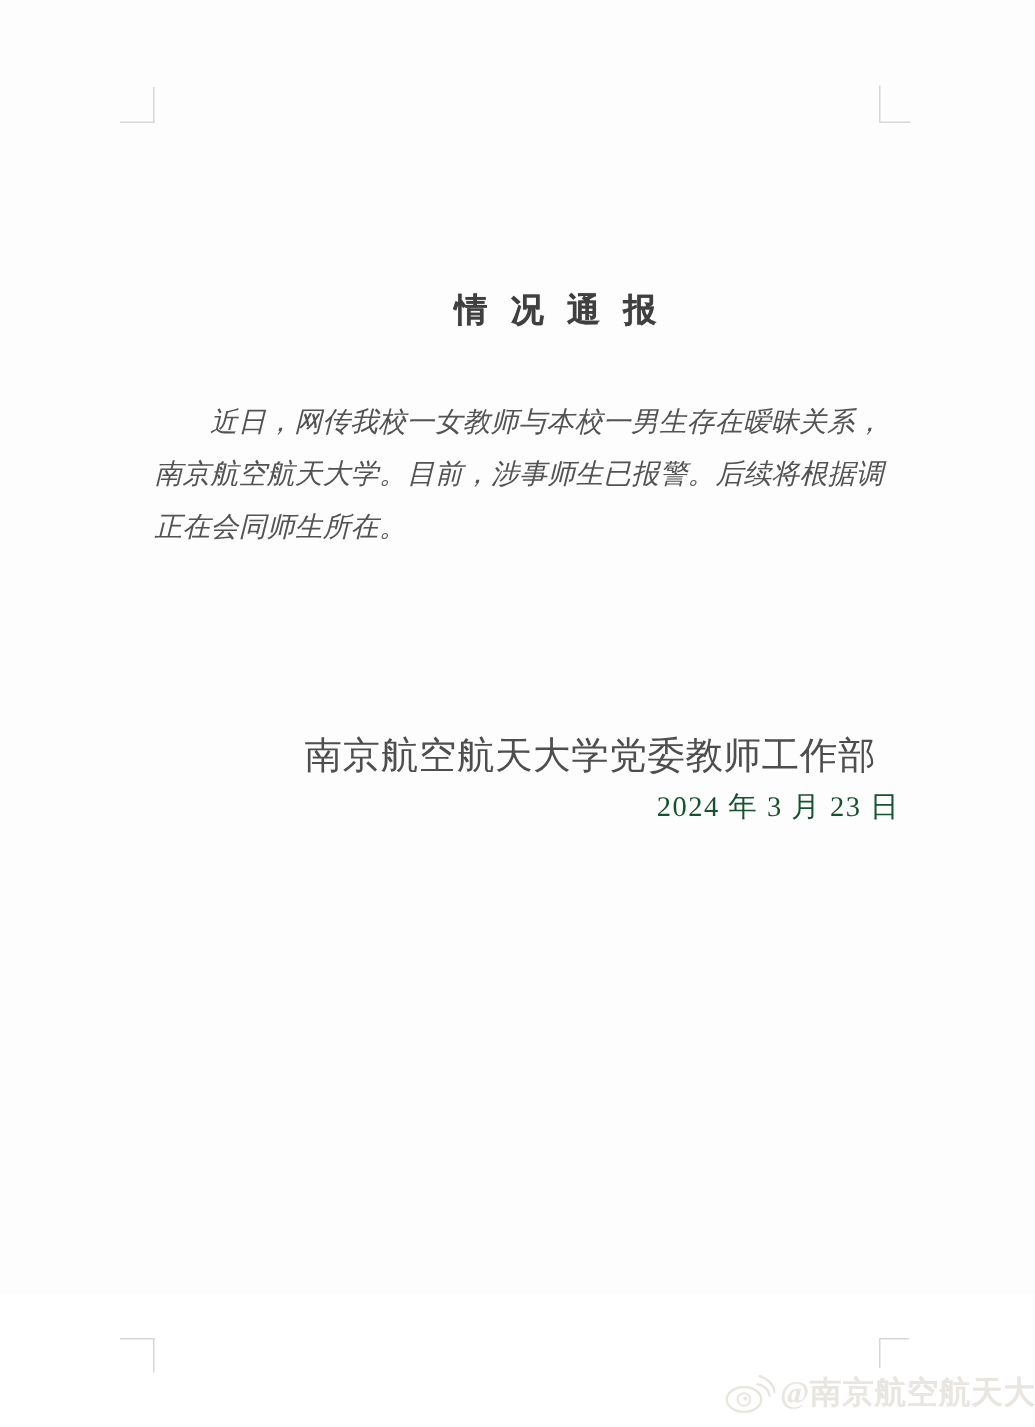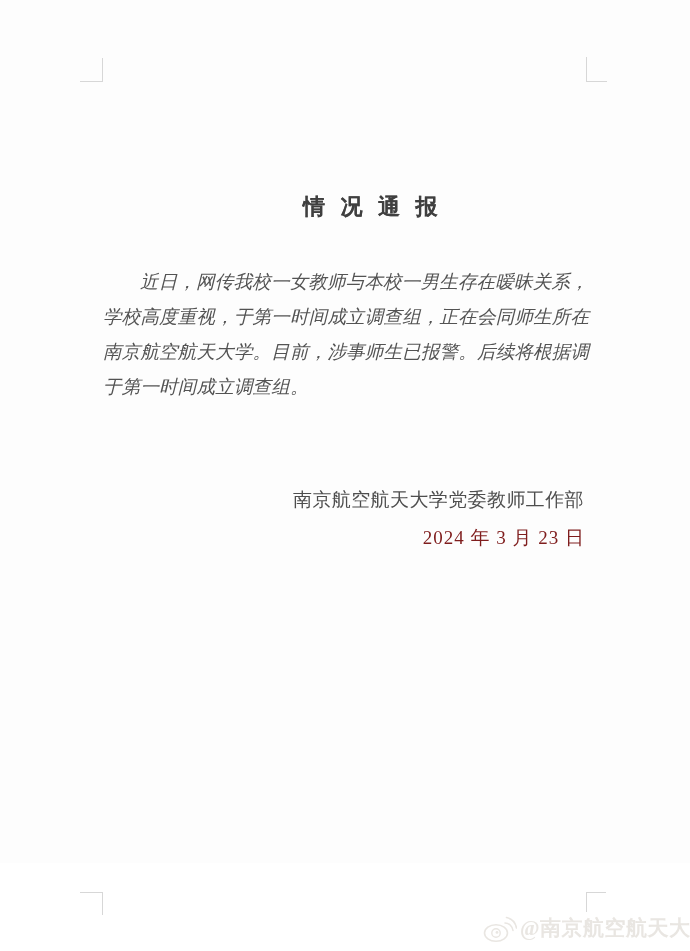--- a/index.html
+++ b/index.html
@@ -36,25 +36,25 @@
     color: #535353; font-size: 18.5px; font-style: italic;
   }
   .body-line {
     height: 35px; line-height: 35px;
     white-space: nowrap; letter-spacing: 0.2px;
   }
   .body-line.indent { text-indent: 37px; }
 
   .signature {
     position: absolute; right: 106px; top: 487px;
-    font-size: 19px; color: #4e4e4e; letter-spacing: 0.4px; white-space: nowrap;
+    font-size: 25px; color: #4e4e4e; letter-spacing: 0.4px; white-space: nowrap;
   }
   .doc-date {
-    position: absolute; right: 105px; top: 525px;
-    font-size: 19px; color: #7f1d1d; letter-spacing: 1px; white-space: nowrap; margin-left: 24px;
+    position: absolute; right: 90px; top: 525px;
+    font-size: 19px; color: #14532d; letter-spacing: 1px; white-space: nowrap; margin-left: 24px;
   }
 
   .watermark {
     position: absolute; left: 483px; top: 913px;
     display: flex; align-items: center; gap: 3px;
     color: #e9e6e2; white-space: nowrap;
   }
   .watermark .wm-text {
     font-size: 21px; font-weight: bold; letter-spacing: 0.5px;
   }
@@ -67,23 +67,22 @@
 
   <div class="crop crop-tl"></div>
   <div class="crop crop-tr"></div>
   <div class="crop crop-bl"></div>
   <div class="crop crop-br"></div>
 
   <div class="doc-title">情 况 通 报</div>
 
   <div class="body-block">
     <div class="body-line indent">近日，网传我校一女教师与本校一男生存在暧昧关系，</div>
-    <div class="body-line">学校高度重视，于第一时间成立调查组，正在会同师生所在</div>
     <div class="body-line">南京航空航天大学。目前，涉事师生已报警。后续将根据调</div>
-    <div class="body-line">于第一时间成立调查组。</div>
+    <div class="body-line">正在会同师生所在。</div>
   </div>
 
   <div class="signature">南京航空航天大学党委教师工作部</div>
   <div class="doc-date">2024 年 3 月 23 日</div>
 
   <div class="watermark">
     <span>
       <svg width="34" height="30" viewBox="0 0 34 30" fill="none">
         <ellipse cx="13" cy="20" rx="11.5" ry="8.3" stroke="#e9e6e2" stroke-width="1.6"></ellipse>
         <circle cx="13" cy="20" r="4.2" stroke="#e9e6e2" stroke-width="1.4"></circle>

